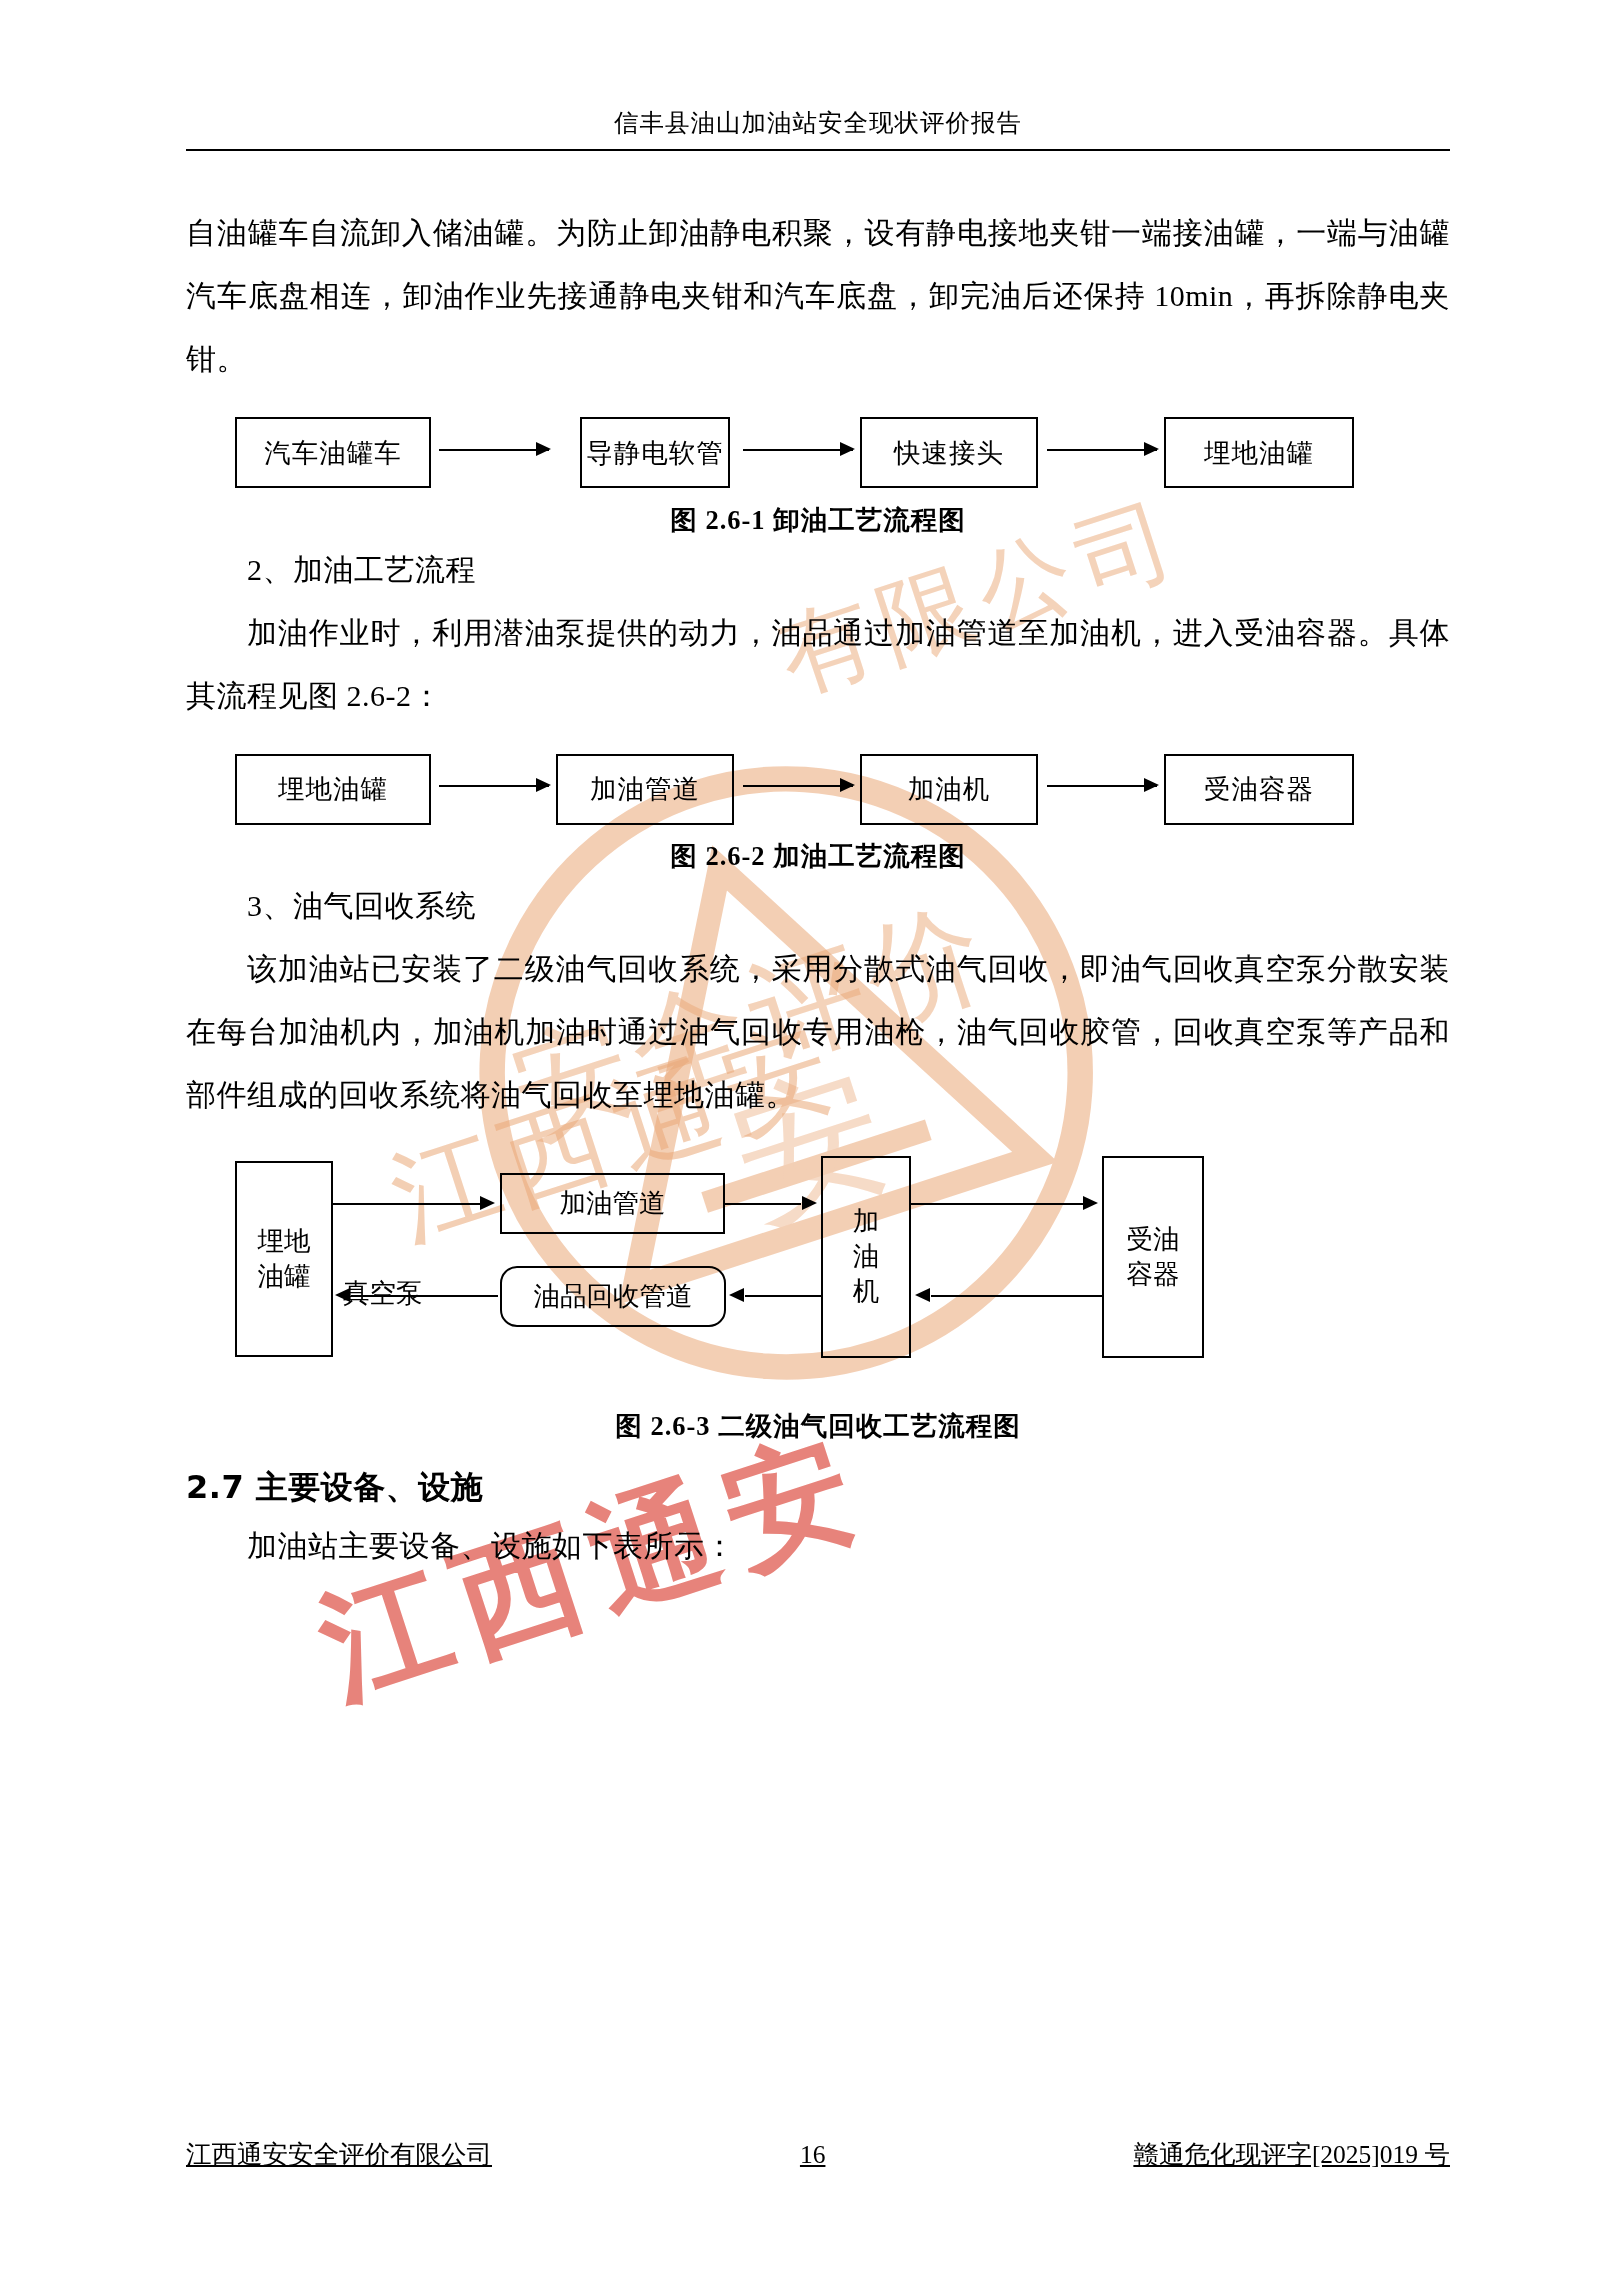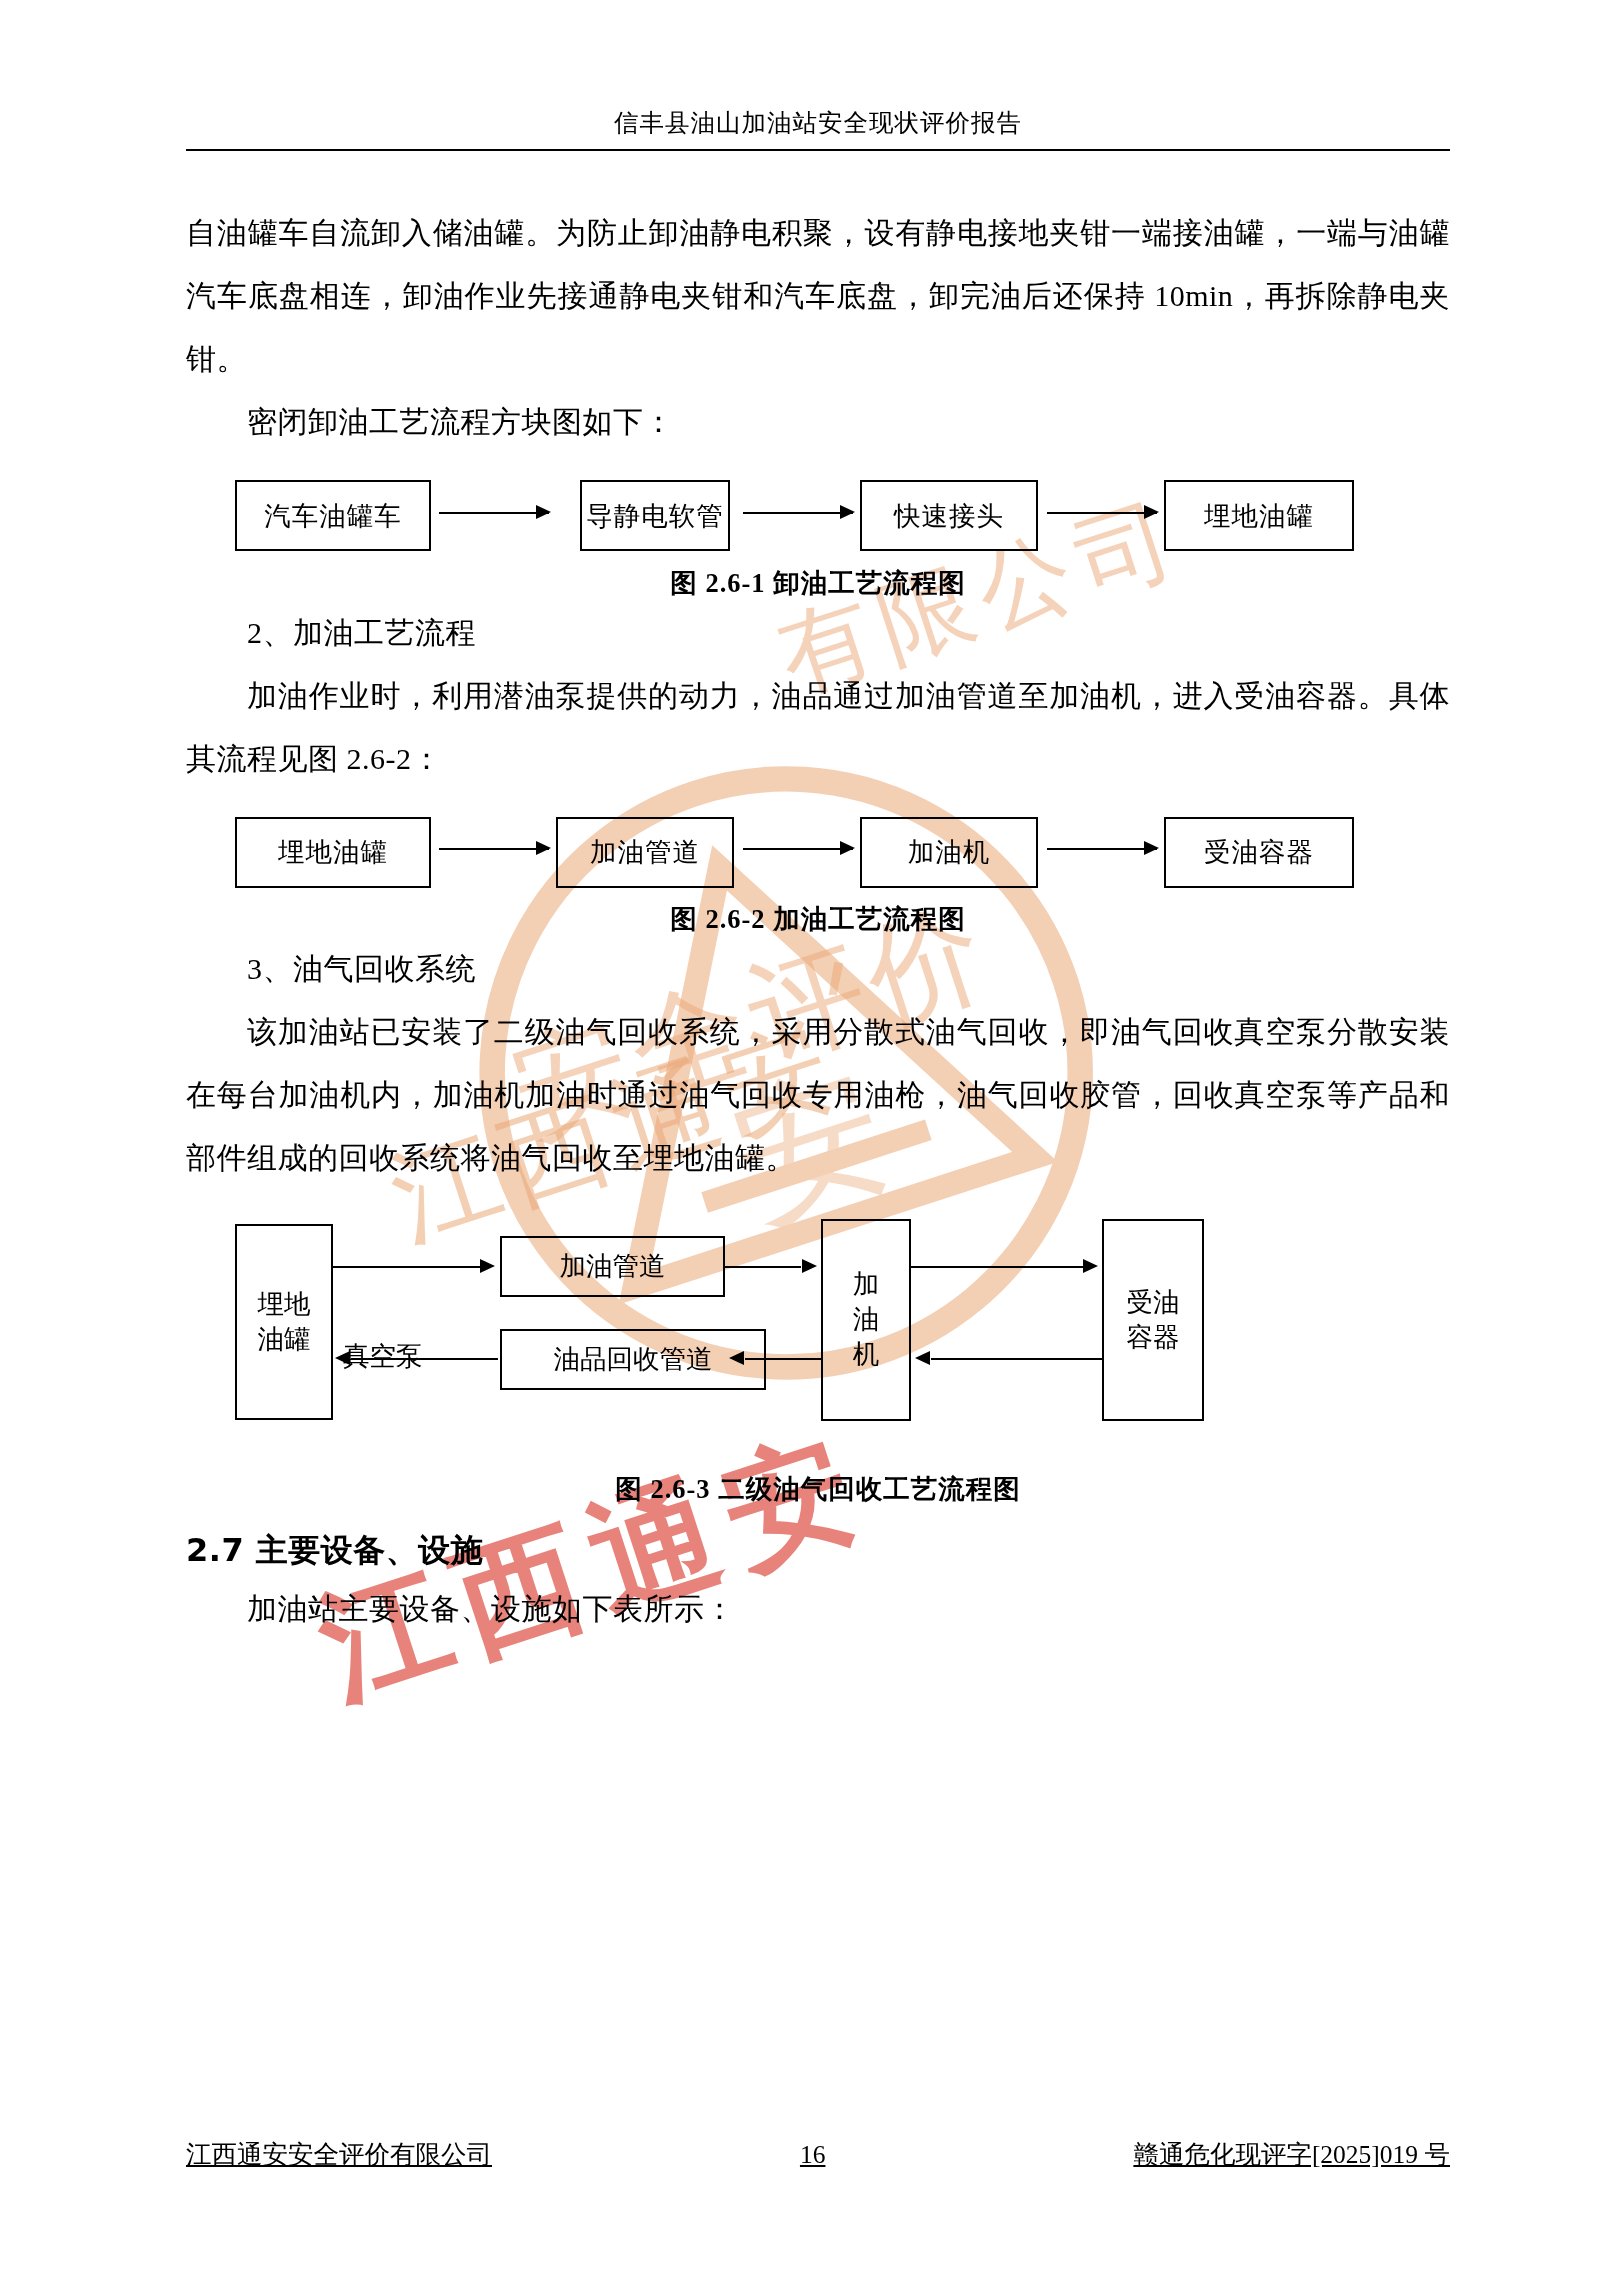--- a/index.html
+++ b/index.html
@@ -199,21 +199,20 @@
     </g>
   </svg>
 
   <div class="header">信丰县油山加油站安全现状评价报告</div>
   <div class="header-rule"></div>
 
   <div class="content">
 
     <p class="body">自油罐车自流卸入储油罐。为防止卸油静电积聚，设有静电接地夹钳一端接油罐，一端与油罐汽车底盘相连，卸油作业先接通静电夹钳和汽车底盘，卸完油后还保持 10min，再拆除静电夹钳。</p>
 
-    <p class="body indent">密闭卸油工艺流程方块图如下：</p>
 
     <div class="flow">
       <div class="fbox" style="left:49px; top:13.7px; width:196px; height:71px;">汽车油罐车</div>
       <div class="arrow" style="left:253px; width:110px;"></div>
       <div class="fbox" style="left:370px; top:13.7px; width:150px; height:71px;margin-left:24px;">导静电软管</div>
       <div class="arrow" style="left:557px; width:110px;"></div>
       <div class="fbox" style="left:674px; top:13.7px; width:178px; height:71px;">快速接头</div>
       <div class="arrow" style="left:861px; width:110px;"></div>
       <div class="fbox" style="left:978px; top:13.7px; width:190px; height:71px;">埋地油罐</div>
     </div>
@@ -237,21 +236,21 @@
     <p class="body" style="text-indent:61px;">该加油站已安装了二级油气回收系统，采用分散式油气回收，即油气回收真空泵分散安装在每台加油机内，加油机加油时通过油气回收专用油枪，油气回收胶管，回收真空泵等产品和部件组成的回收系统将油气回收至埋地油罐。</p>
 
     <div class="bigflow">
 
       <div class="vbox" style="left:49px; top:9.8px; width:98px; height:196px; writing-mode:horizontal-tb;">
         <span style="display:block; width:59px;">埋地<br>油罐</span>
       </div>
 
       <div class="vbox" style="left:314px; top:21.6px; width:225px; height:61px;">加油管道</div>
 
-      <div class="vbox" style="left:314px; top:114px; width:266px; height:61px;">油品回收管道</div>
+      <div class="vbox" style="left:314px; top:114px; width:226px; height:61px;border-radius:17px;">油品回收管道</div>
 
       <div class="vbox" style="left:635px; top:3.9px; width:90px; height:202px;">
         <span style="display:block;">加<br>油<br>机</span>
       </div>
 
       <div class="vbox" style="left:916px; top:3.9px; width:102px; height:202px;">
         <span style="display:block;">受油<br>容器</span>
       </div>
 
       <div class="lbl" style="left:157px; top:123px;">真空泵</div>

